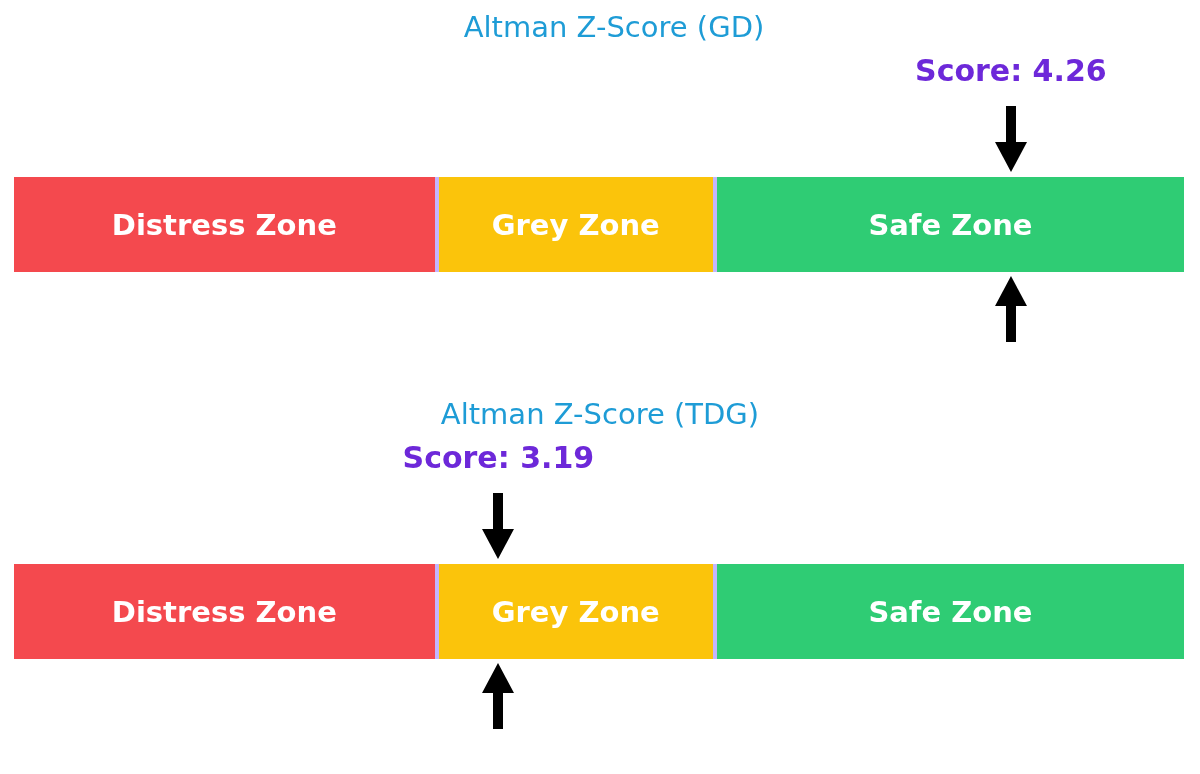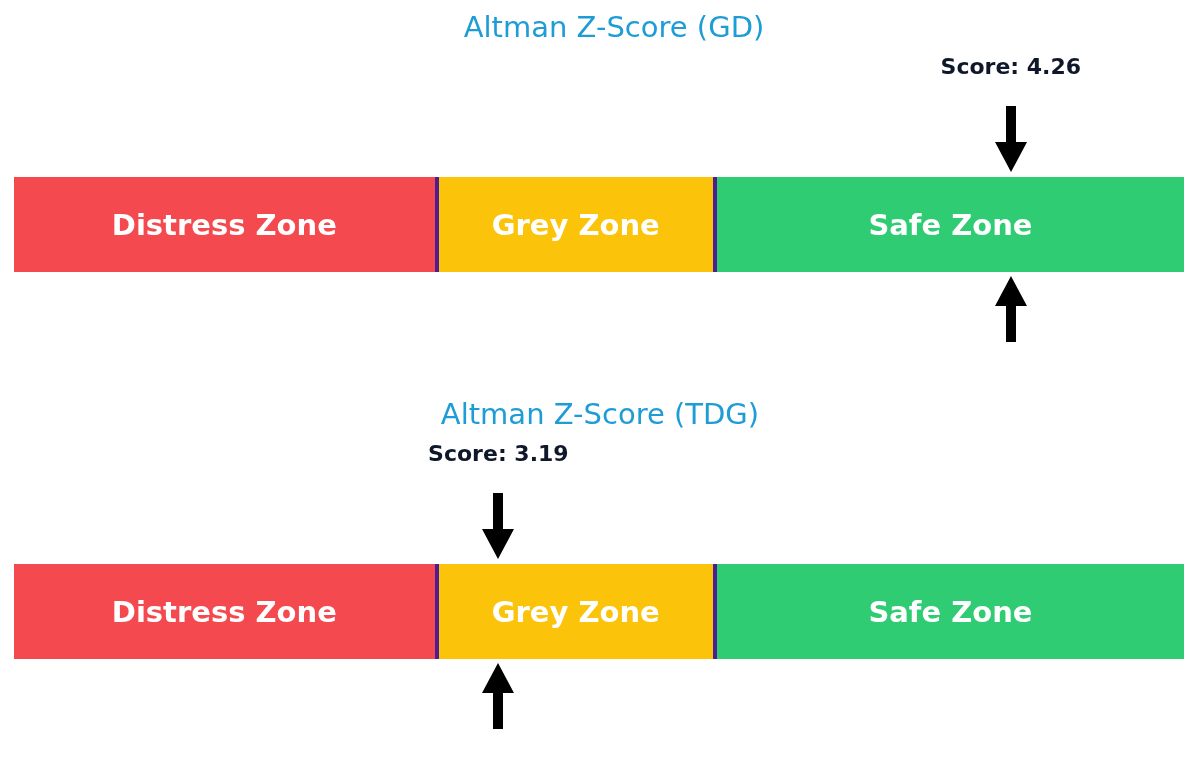--- a/index.html
+++ b/index.html
@@ -34,42 +34,42 @@
     text-align: center;
     font-size: 29px;
     font-weight: 400;
     line-height: 1.1;
   }
   .score {
     position: absolute;
     top: 54px;
     transform: translateX(-50%);
     white-space: nowrap;
-    font-size: 22px;
+    font-size: 30px;
     font-weight: 700;
-    color: #0f172a;
+    color: #6d28d9;
     line-height: 1.15;
   }
   .arrow {
     position: absolute;
     transform: translateX(-50%);
     display: block;
   }
   .arrow.down { top: 106px; }
   .arrow.up   { top: 276px; }
 
   .bar {
     position: absolute;
     top: 177px;
     left: var(--bar-left);
     width: var(--bar-width);
     height: 95px;
     display: flex;
     gap: 4px;
-    background: #4c1d95;
+    background: #c4b5fd;
   }
   .zone {
     flex-grow: 1;
     flex-basis: 0;
     display: flex;
     align-items: center;
     justify-content: center;
   }
   .zone-label {
     color: #ffffff;

